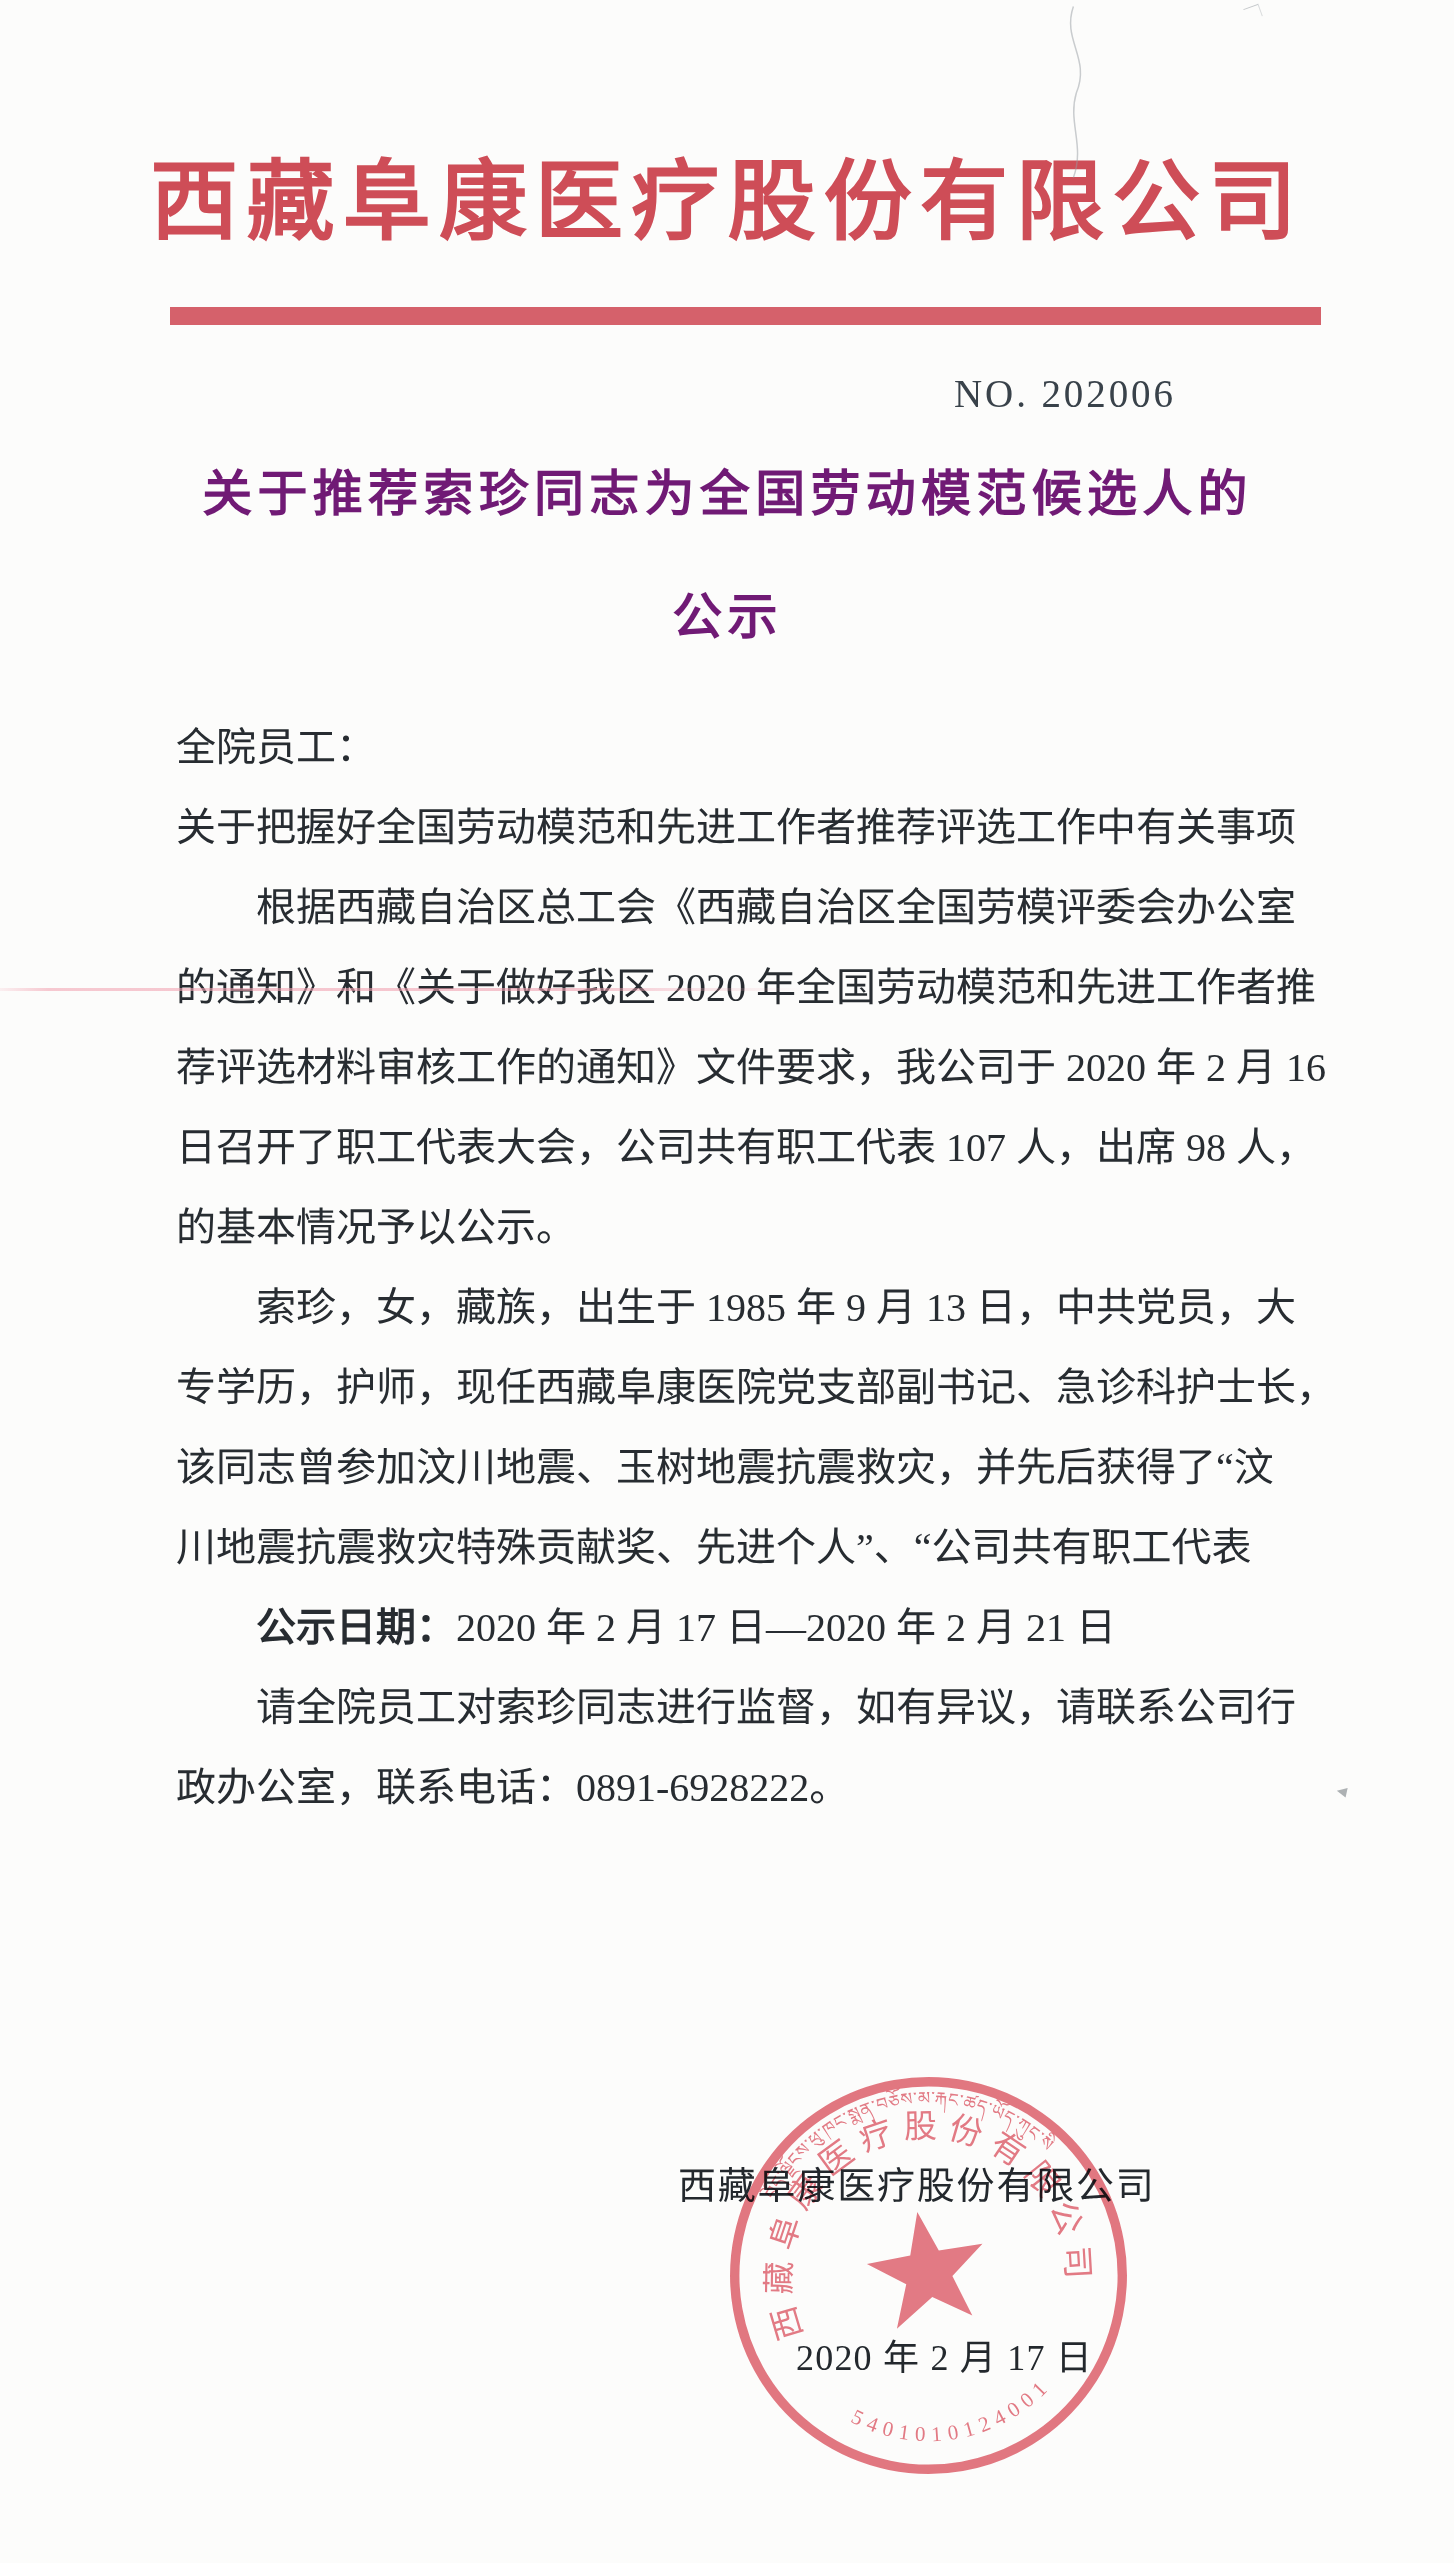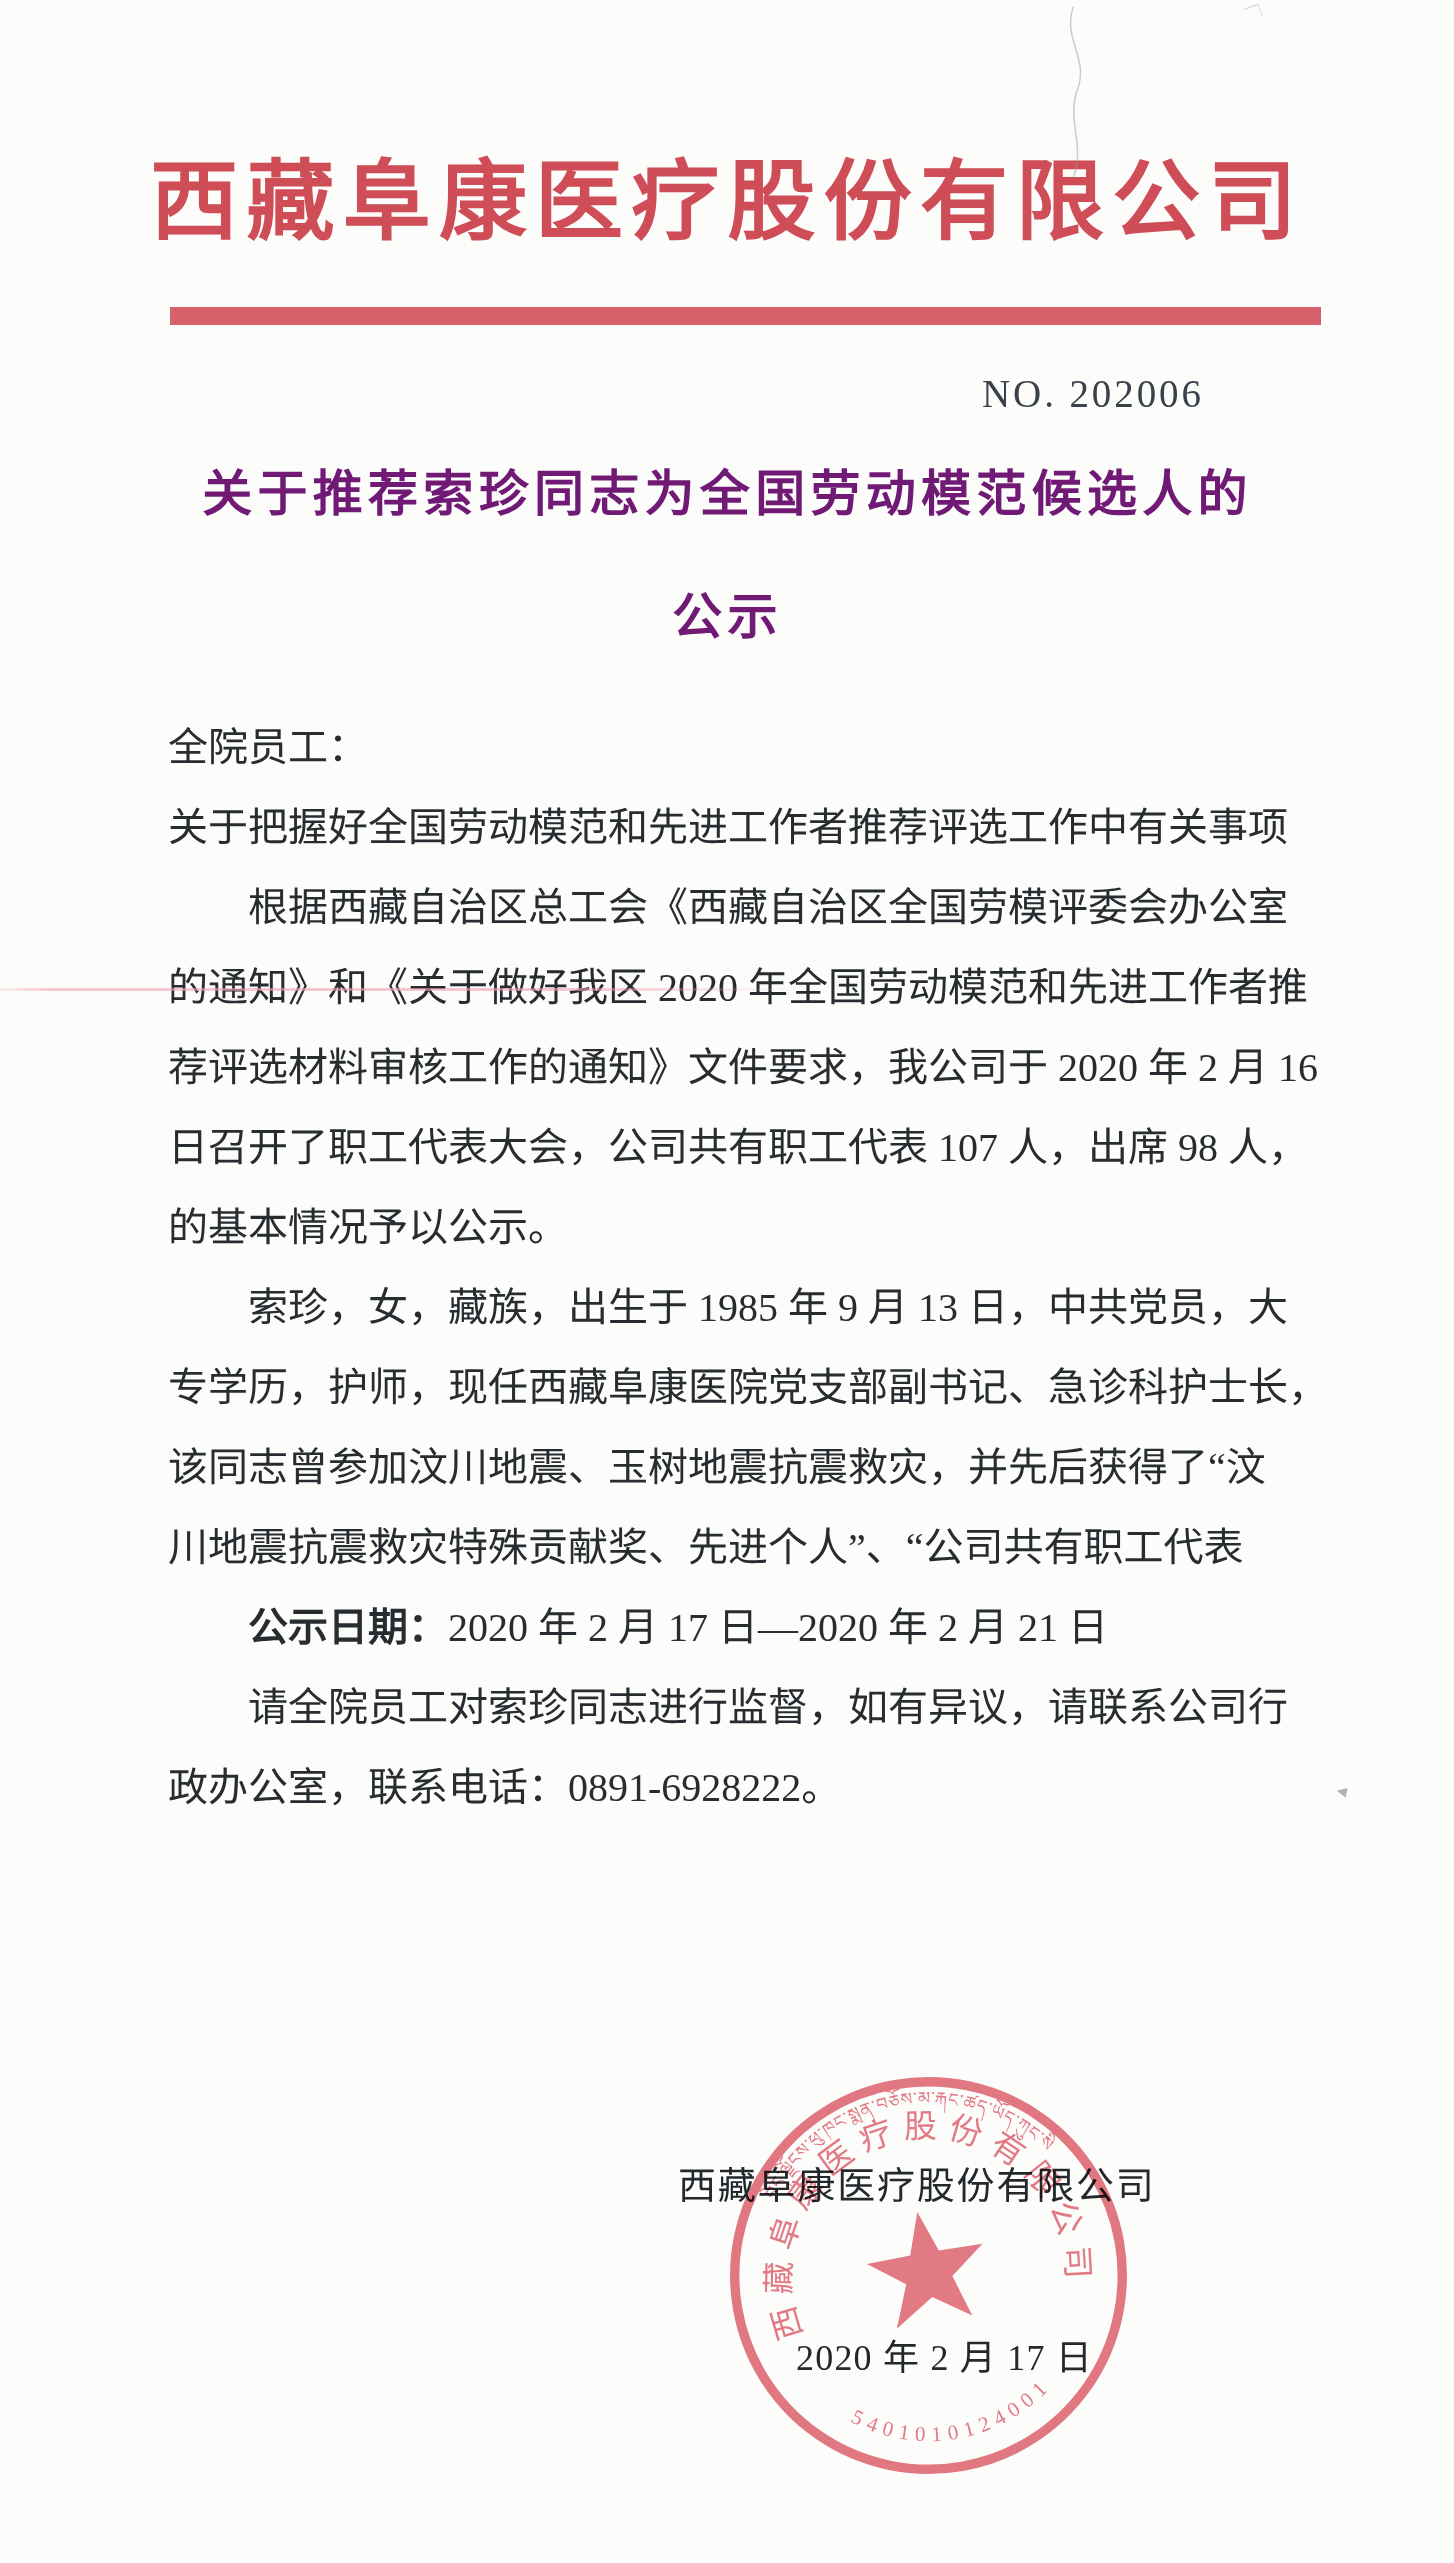--- a/index.html
+++ b/index.html
@@ -24,38 +24,37 @@
   .red-bar {
     top: 307px; left: 170px;
     width: 1151px; height: 17.6px;
     background: #d5616b;
   }
   .doc-number {
     top: 371px; left: 954px;
     font-size: 39px; letter-spacing: 2.9px;
     color: #39424a;
     white-space: nowrap;
-    margin-left: 28px;
   }
 
   
   .doc-title-1, .doc-title-2 {
     left: 0; width: 100%;
     text-align: center;
     font-size: 50px; font-weight: 700;
     letter-spacing: 5.3px;
     color: #701a75;
     white-space: nowrap;
   }
   .doc-title-1 { top: 453px; }
   .doc-title-2 { top: 576px; }
 
   
   .doc-body {
-    top: 708px; left: 168px; width: 1115px;
+    top: 708px; left: 176px; width: 1115px;
     font-size: 40px;
     color: #272c31;
   }
   .bline {
     height: 80px; line-height: 80px;
     white-space: nowrap;
   }
   .bseg { font-weight: 700; }
 
   

